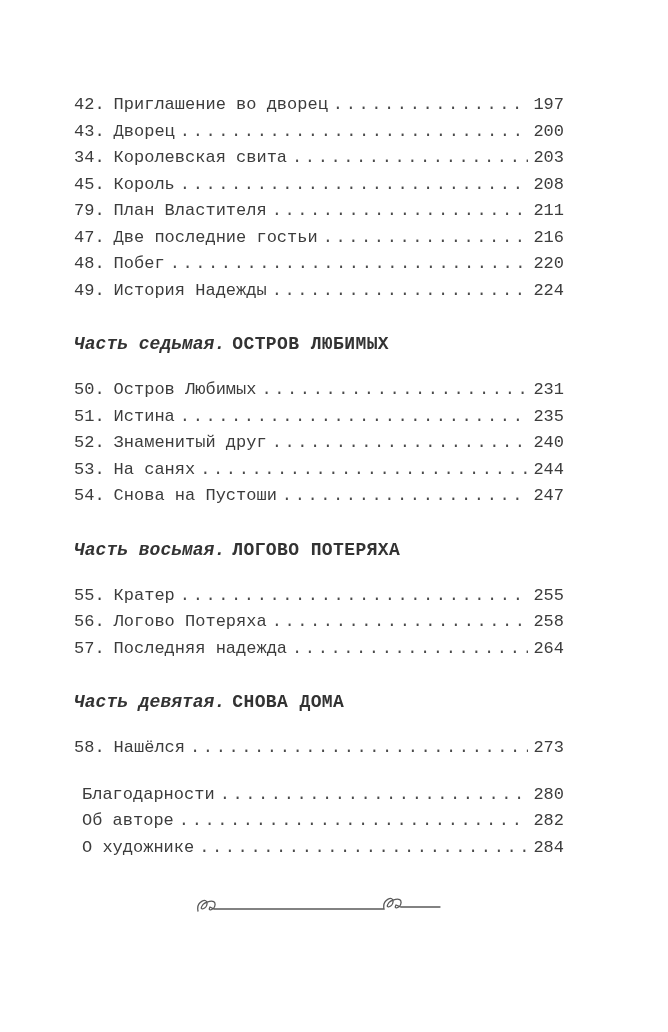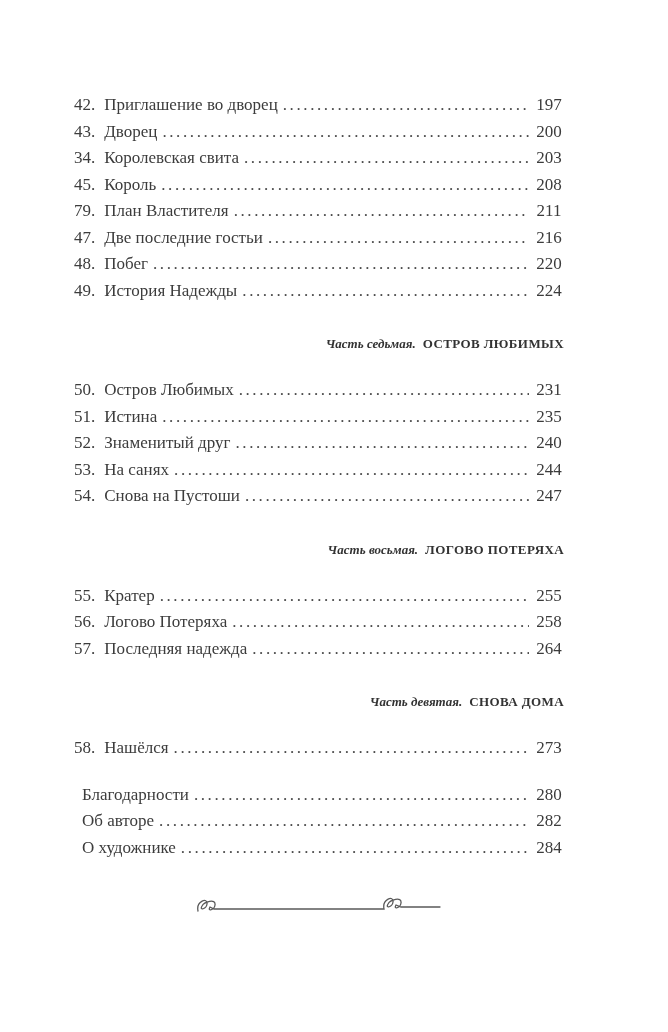--- a/index.html
+++ b/index.html
@@ -10,21 +10,21 @@
   body {
     width: 668px;
     height: 1032px;
     overflow: hidden;
   }
   .page {
     box-sizing: border-box;
     width: 668px;
     height: 1032px;
     padding: 92px 104px 8px 74px;
-    font-family: Liberation Serif, serif;
+    font-family: Liberation Mono, monospace;
     color: #3c3c3c;
   }
   .entry {
     display: flex;
     align-items: baseline;
     font-size: 17px;
     line-height: 26.5px;
   }
   .num {
     flex: 0 0 auto;
@@ -42,23 +42,23 @@
     letter-spacing: 2.6px;
     margin: 0 5px;
     color: #4a4a4a;
   }
   .pagenum {
     flex: 0 0 auto;
     min-width: 30px;
     text-align: center;
   }
   .group-heading {
-    text-align: right;
+    text-align: left;
     font-weight: bold;
-    font-size: 13px;
+    font-size: 18px;
     line-height: 26px;
     margin: 27px 0 20px 0;
     color: #333333;
   }
   .heading-lead {
     font-style: italic;
     padding-right: 7px;
   }
   .heading-title {
     letter-spacing: 0.4px;

